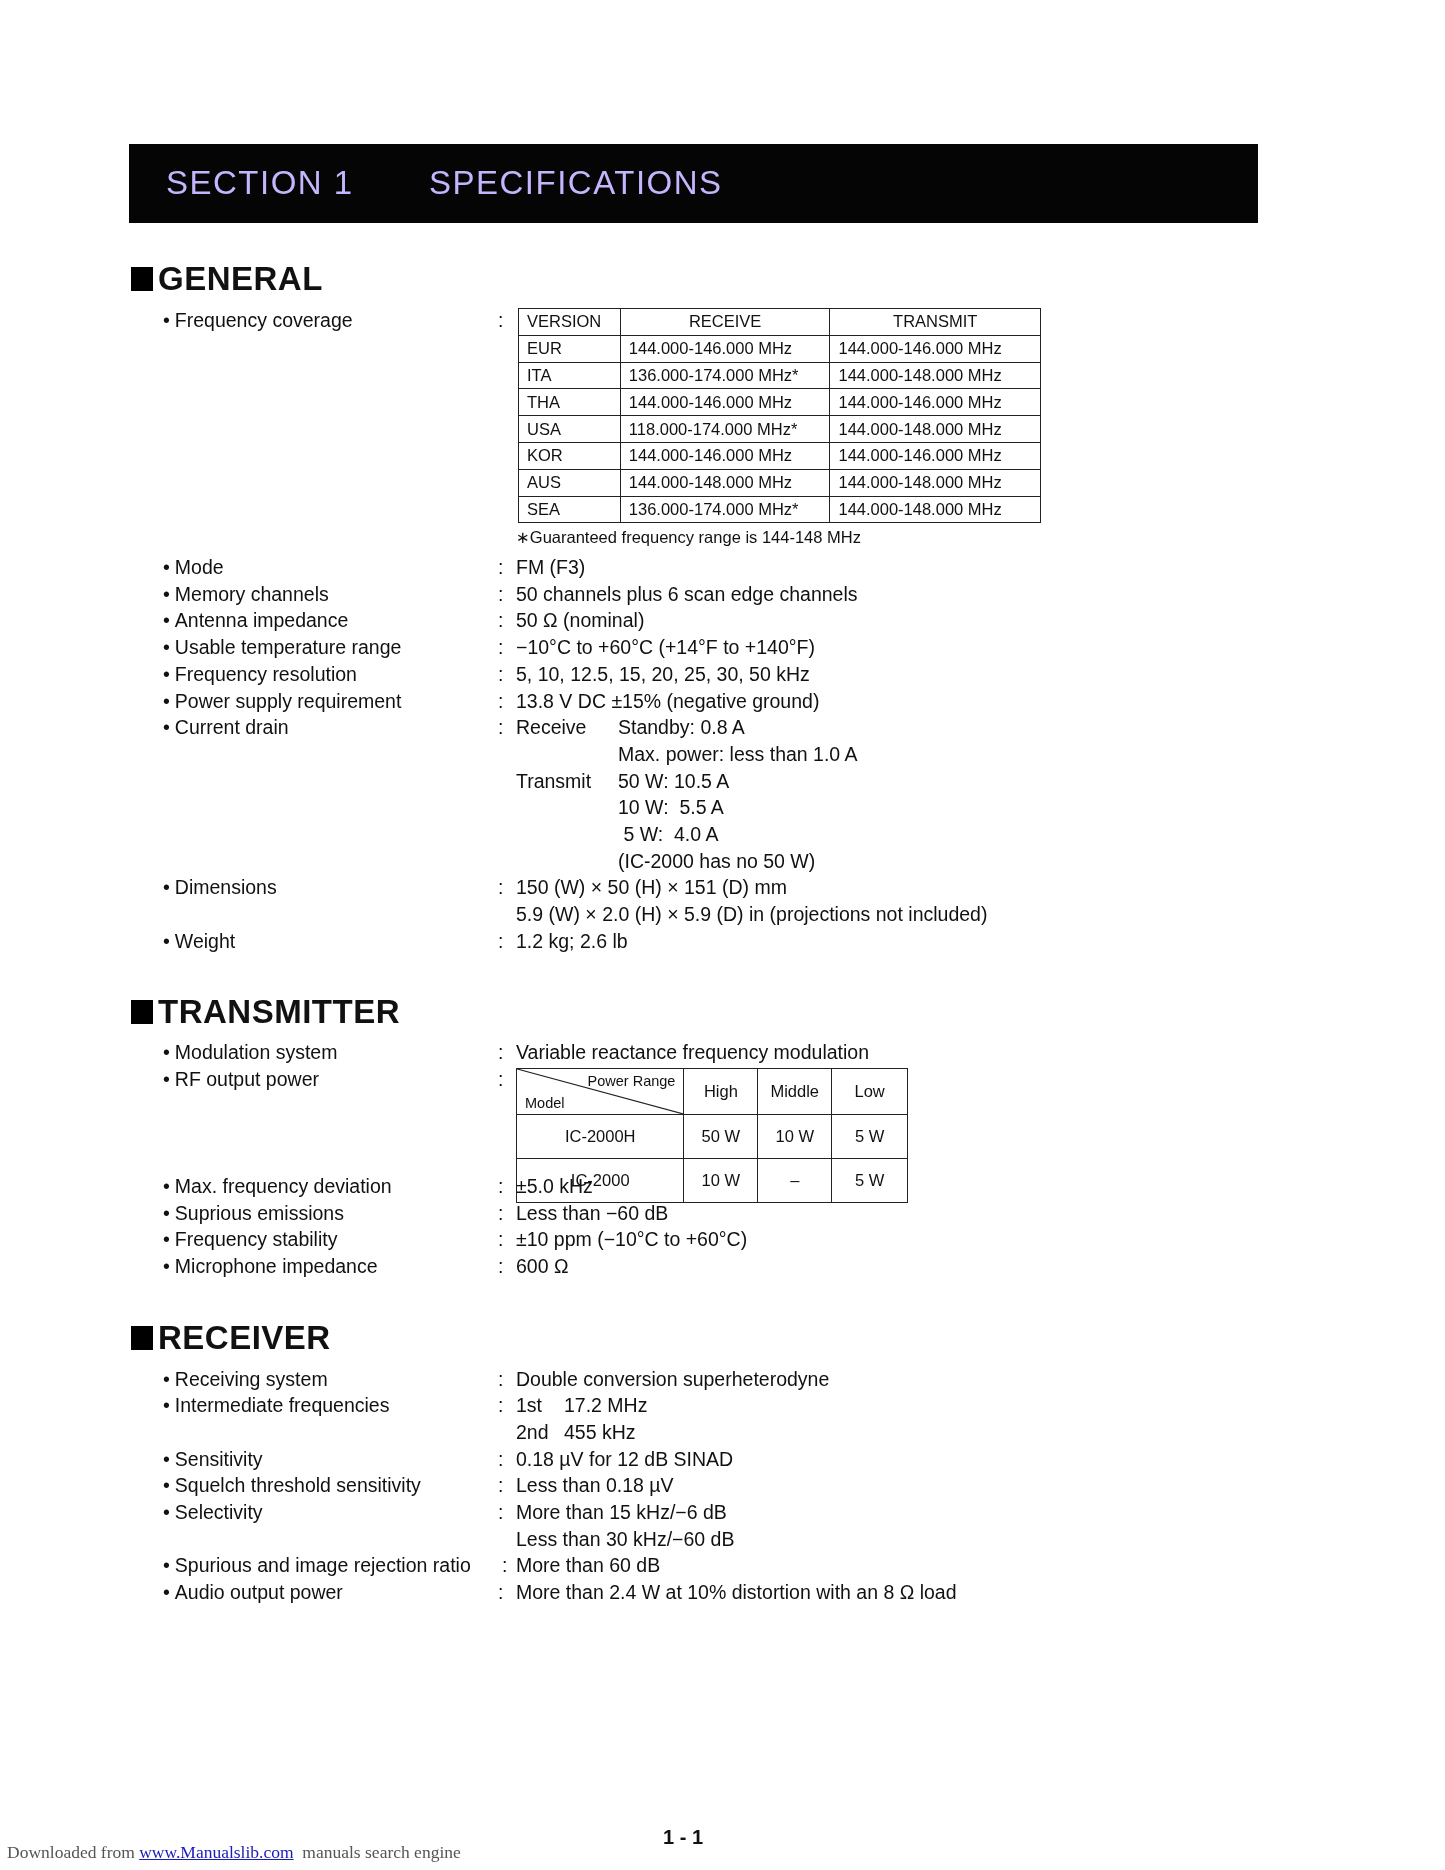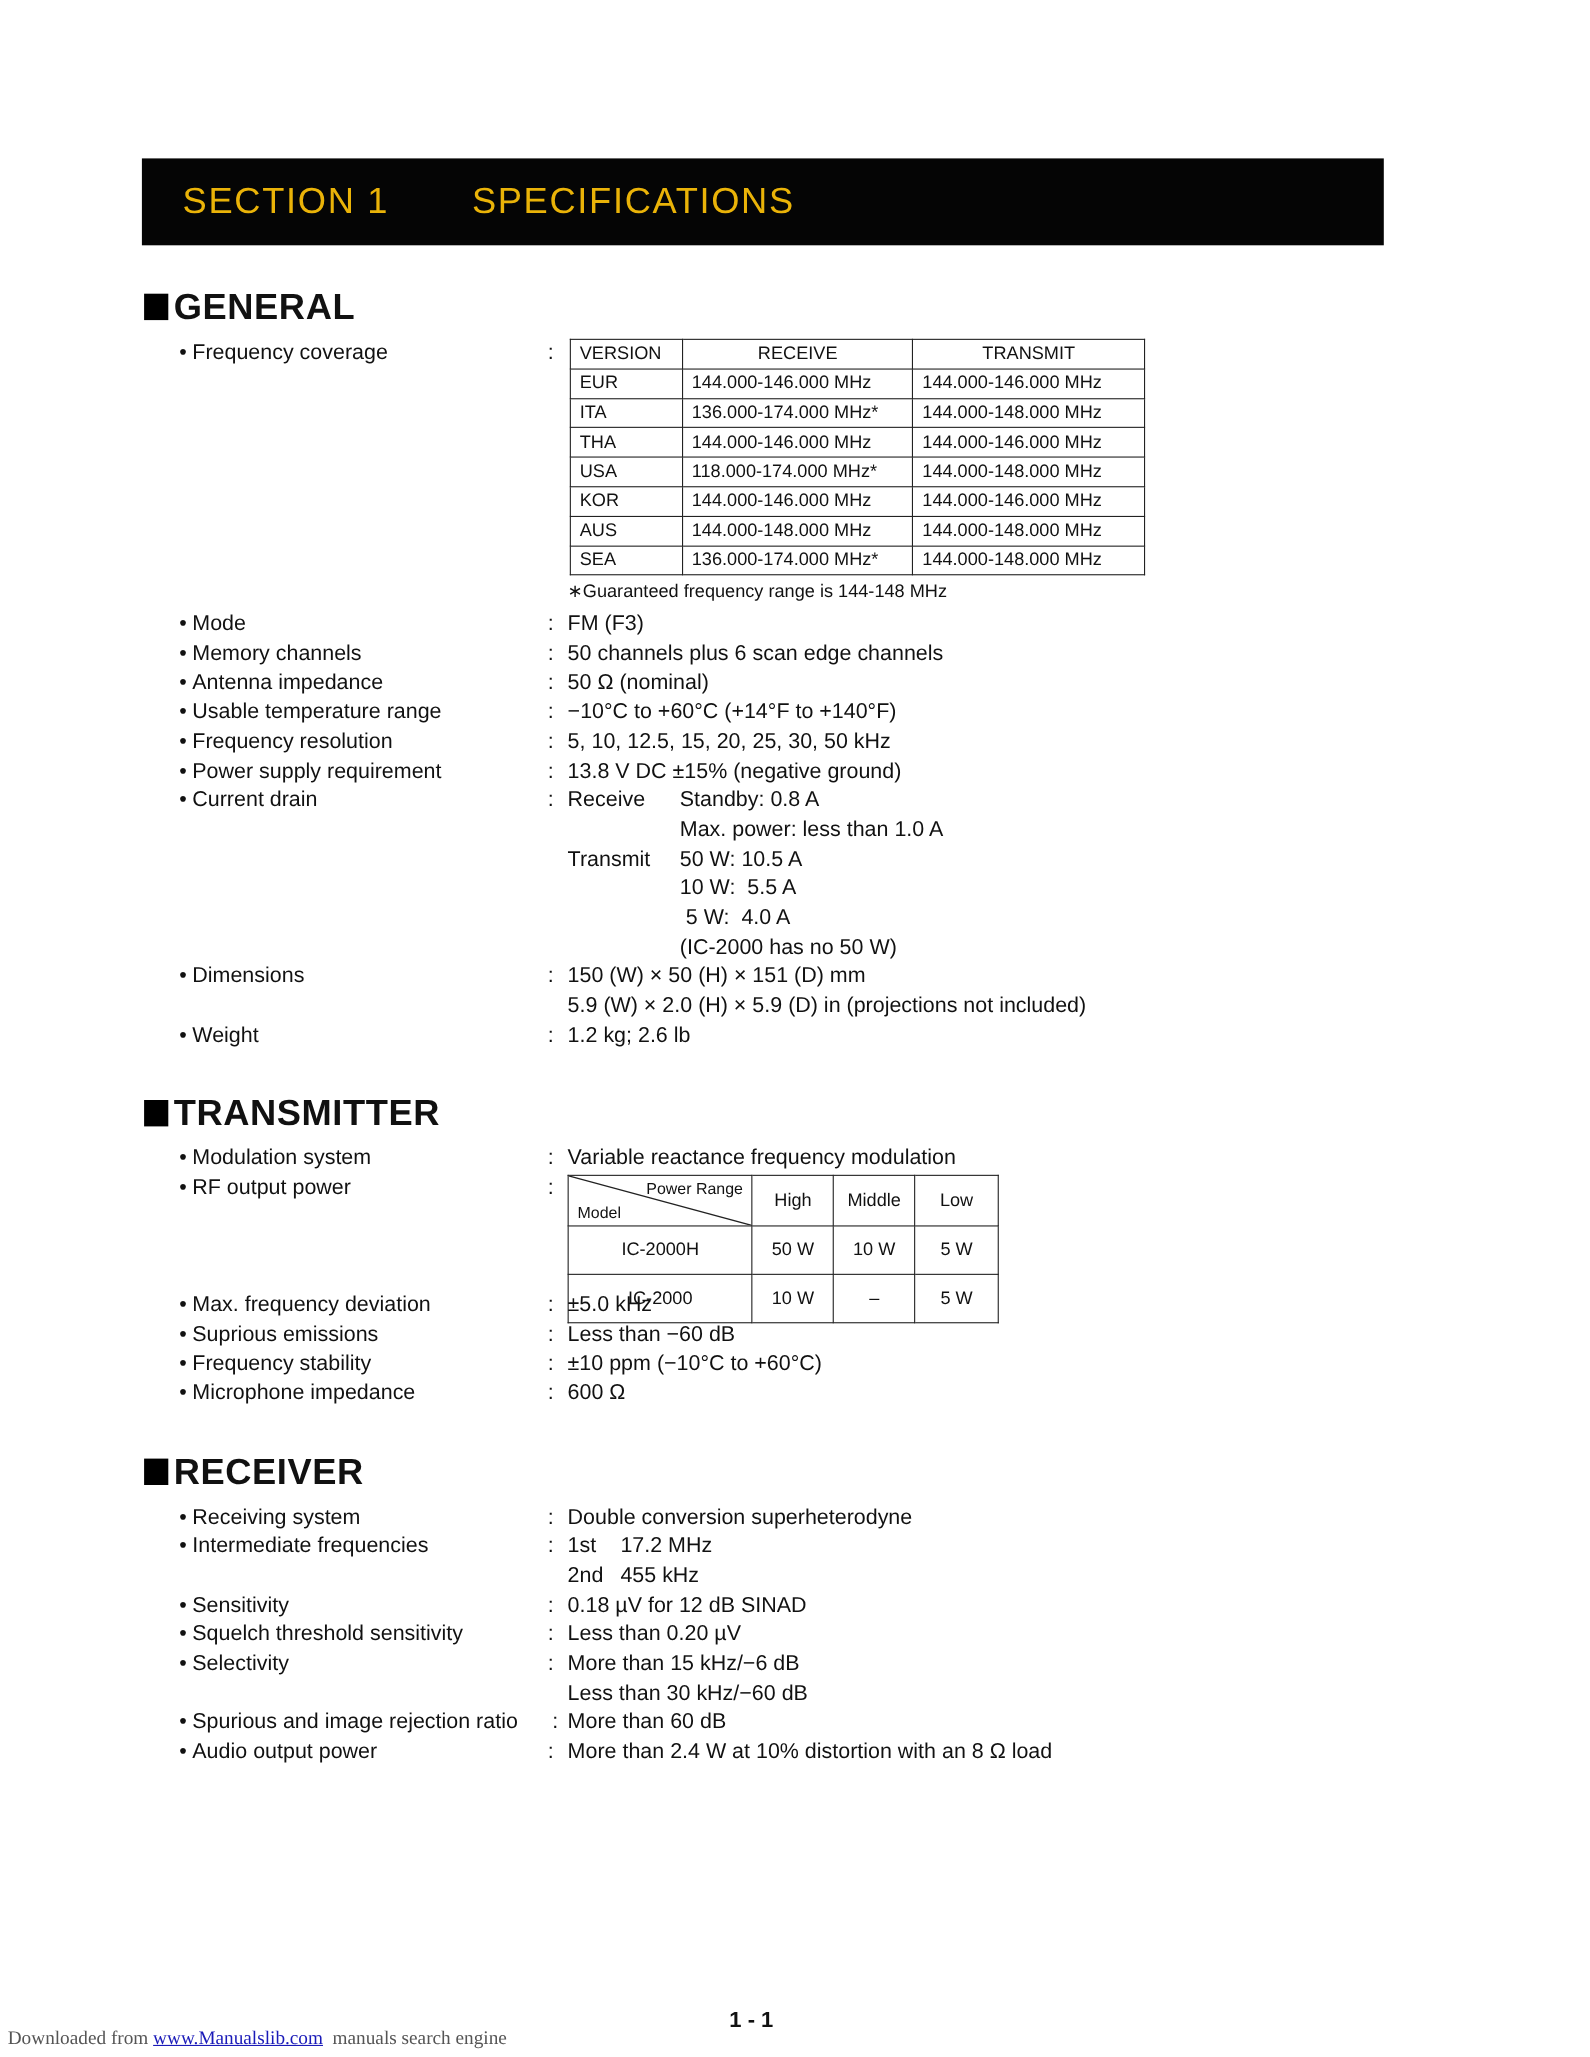--- a/index.html
+++ b/index.html
@@ -1,21 +1,21 @@
 <!DOCTYPE html>
 <html><head>
 <meta charset="utf-8">
 <style>
   * { box-sizing: border-box; margin: 0; padding: 0; }
   html, body { width: 1445px; height: 1870px; background: #ffffff; overflow: hidden; }
   body { position: relative; font-family: "Liberation Sans", "DejaVu Sans", sans-serif; color: #111; }
   .abs { position: absolute; }
 
   .section-bar { left: 129px; top: 144px; width: 1129px; height: 79px; background: #050505; }
-  .section-bar span { position: absolute; top: 20px; color: #eab308; font-size: 33px; letter-spacing: 1.5px; font-weight: 400; }
+  .section-bar span { position: absolute; top: 20px; color: #c4b5fd; font-size: 33px; letter-spacing: 1.5px; font-weight: 400; }
   .sec-num { left: 37px; }
   .sec-title { left: 300px; }
 
   .heading { left: 131px; font-size: 33px; font-weight: 700; letter-spacing: 0.5px; display: flex; align-items: center; }
   .heading .sq { display: inline-block; width: 22px; height: 24px; background: #000; margin-right: 5px; }
 
   .row { position: absolute; left: 0; width: 1314px; height: 27px; font-size: 19.5px; line-height: 27px; }
   .row .label { position: absolute; left: 163px; white-space: nowrap; }
   .row .label::before { content: "\2022"; margin-right: 5px; }
   .row .colon { position: absolute; left: 498px; }
@@ -270,21 +270,21 @@
   <span class="val" style="left:564px;">455 kHz</span>
 </div>
 <div class="row" style="top:1446px;">
   <span class="label">Sensitivity</span>
     <span class="colon">:</span>
   <span class="val">0.18 µV for 12 dB SINAD</span>
 </div>
 <div class="row" style="top:1472px;">
   <span class="label">Squelch threshold sensitivity</span>
     <span class="colon">:</span>
-  <span class="val">Less than 0.20 µV</span>
+  <span class="val">Less than 0.18 µV</span>
 </div>
 <div class="row" style="top:1499px;">
   <span class="label">Selectivity</span>
     <span class="colon">:</span>
   <span class="val">More than 15 kHz/−6 dB</span>
 </div>
 <div class="row" style="top:1526px;">
   <span class="val">Less than 30 kHz/−60 dB</span>
 </div>
 <div class="row" style="top:1552px;">

